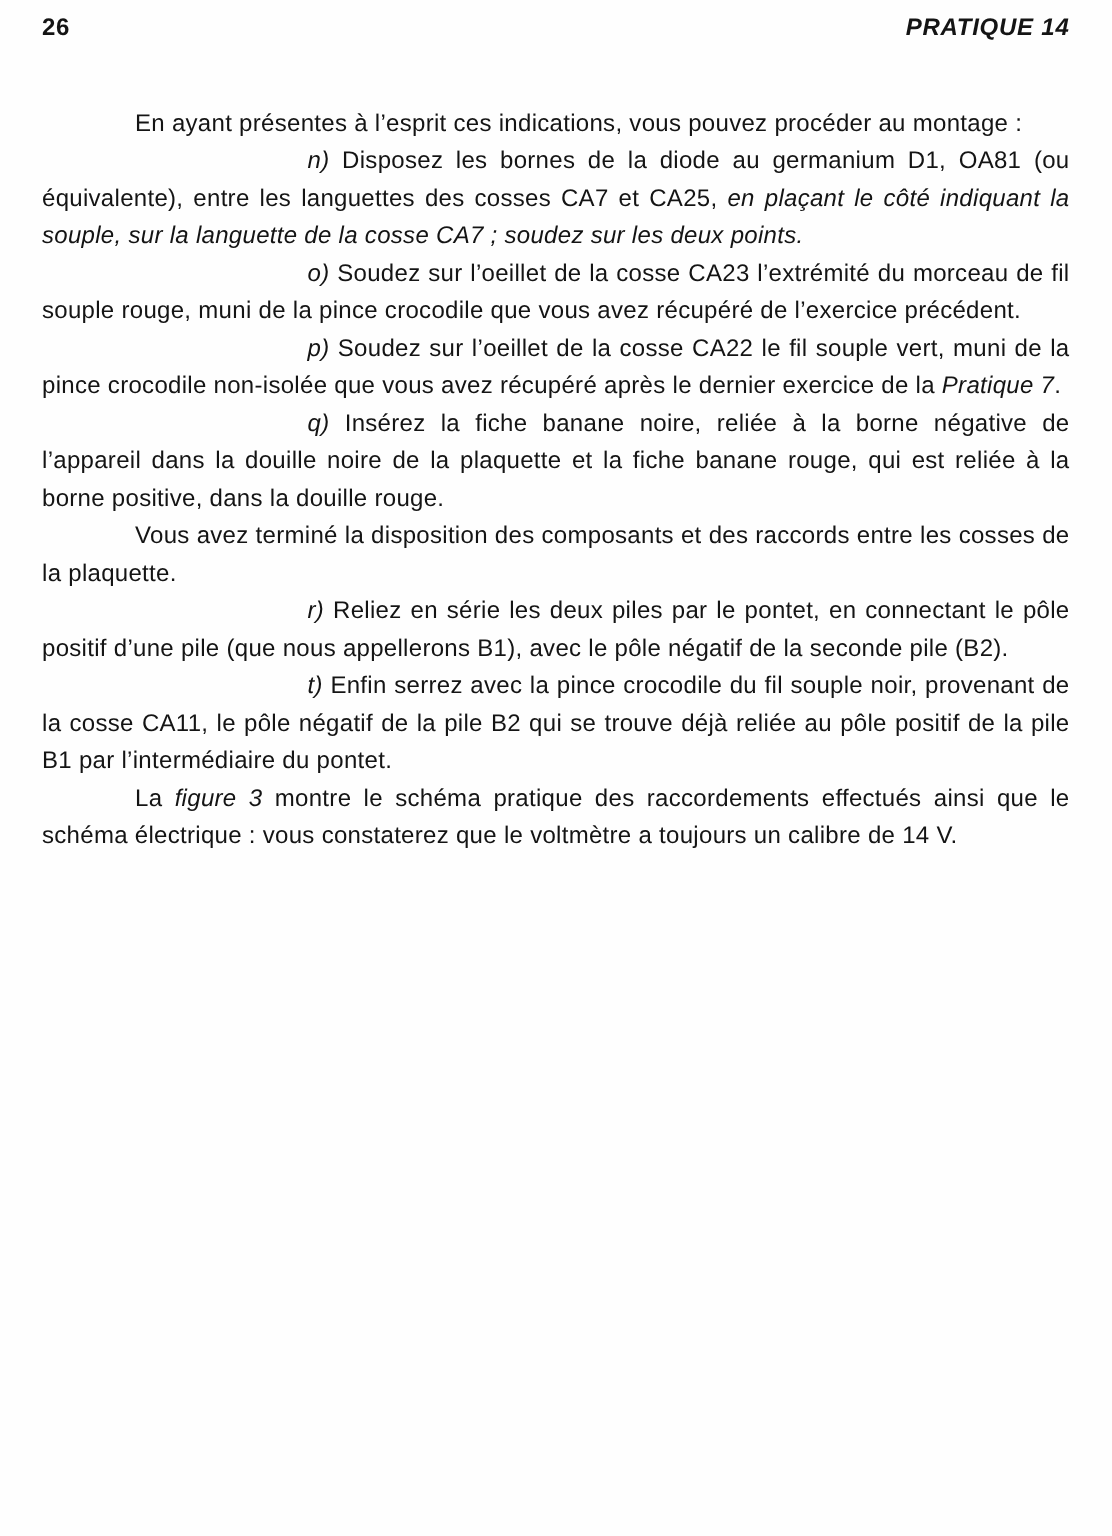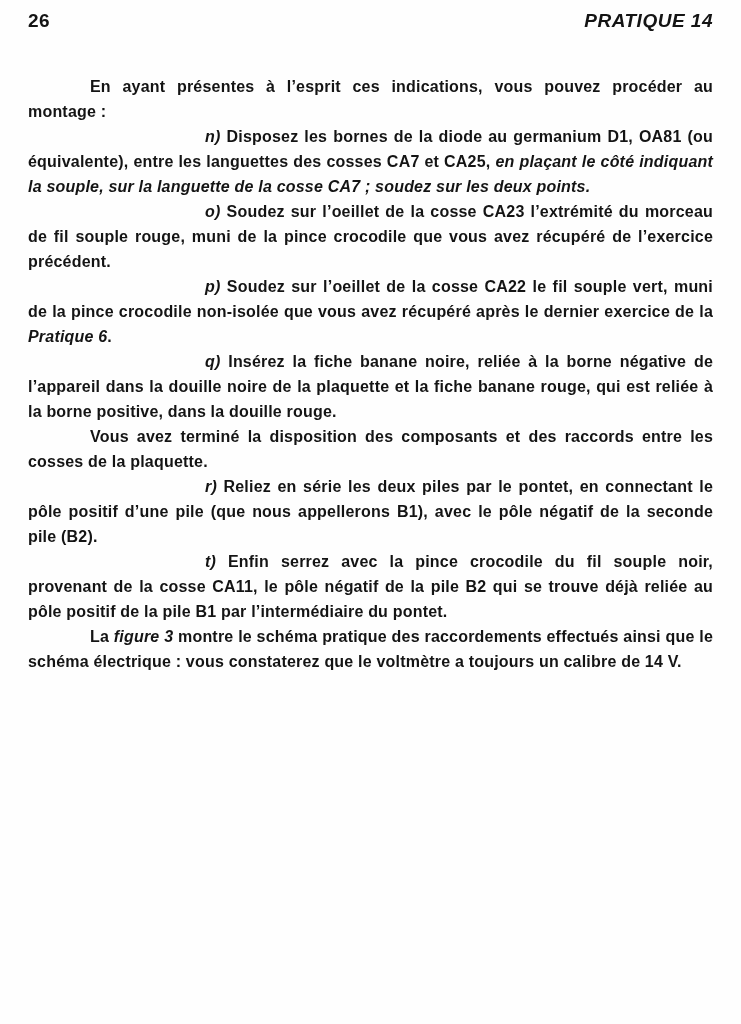--- a/index.html
+++ b/index.html
@@ -18,32 +18,32 @@
     height: 1024px;
     padding: 10px 28px 0 28px;
     background: var(--paper, #ffffff);
     color: var(--ink, #111111);
   }
   .page-header {
     display: flex;
     justify-content: space-between;
     align-items: baseline;
     font-weight: 700;
-    font-size: 19px;
+    font-size: 16px;
     letter-spacing: 0.5px;
   }
   .page-number {
     font-style: normal;
   }
   .running-title {
     font-style: italic;
   }
   .page-body {
     margin-top: 42px;
-    font-weight: 700;
+    font-weight: 400;
     font-size: 16px;
     line-height: 25px;
     text-align: justify;
     letter-spacing: 0.2px;
   }
   .para {
     margin: 0;
   }
   .indent-normal {
     text-indent: 62px;
@@ -63,20 +63,20 @@
 
 <div class="page">
   <div class="page-header">
     <span class="page-number">26</span>
     <span class="running-title">PRATIQUE 14</span>
   </div>
   <div class="page-body">
       <p class="para indent-normal"><span class="seg-normal">En ayant présentes à l’esprit ces indications, vous pouvez procéder au montage :</span></p>
       <p class="para indent-item"><span class="seg-italic">n) </span><span class="seg-normal">Disposez les bornes de la diode au germanium D1, OA81 (ou équivalente), entre les languettes des cosses CA7 et CA25, </span><span class="seg-italic">en plaçant le côté indiquant la souple, sur la languette de la cosse CA7 ; soudez sur les deux points.</span></p>
       <p class="para indent-item"><span class="seg-italic">o) </span><span class="seg-normal">Soudez sur l’oeillet de la cosse CA23 l’extrémité du morceau de fil souple rouge, muni de la pince crocodile que vous avez récupéré de l’exercice précédent.</span></p>
-      <p class="para indent-item"><span class="seg-italic">p) </span><span class="seg-normal">Soudez sur l’oeillet de la cosse CA22 le fil souple vert, muni de la pince crocodile non-isolée que vous avez récupéré après le dernier exercice de la </span><span class="seg-italic">Pratique 6</span><span class="seg-normal">.</span></p>
+      <p class="para indent-item"><span class="seg-italic">p) </span><span class="seg-normal">Soudez sur l’oeillet de la cosse CA22 le fil souple vert, muni de la pince crocodile non-isolée que vous avez récupéré après le dernier exercice de la </span><span class="seg-italic">Pratique 7</span><span class="seg-normal">.</span></p>
       <p class="para indent-item"><span class="seg-italic">q) </span><span class="seg-normal">Insérez la fiche banane noire, reliée à la borne négative de l’appareil dans la douille noire de la plaquette et la fiche banane rouge, qui est reliée à la borne positive, dans la douille rouge.</span></p>
       <p class="para indent-normal"><span class="seg-normal">Vous avez terminé la disposition des composants et des raccords entre les cosses de la plaquette.</span></p>
       <p class="para indent-item"><span class="seg-italic">r) </span><span class="seg-normal">Reliez en série les deux piles par le pontet, en connectant le pôle positif d’une pile (que nous appellerons B1), avec le pôle négatif de la seconde pile (B2).</span></p>
       <p class="para indent-item"><span class="seg-italic">t) </span><span class="seg-normal">Enfin serrez avec la pince crocodile du fil souple noir, provenant de la cosse CA11, le pôle négatif de la pile B2 qui se trouve déjà reliée au pôle positif de la pile B1 par l’intermédiaire du pontet.</span></p>
       <p class="para indent-normal"><span class="seg-normal">La </span><span class="seg-italic">figure 3</span><span class="seg-normal"> montre le schéma pratique des raccordements effectués ainsi que le schéma électrique : vous constaterez que le voltmètre a toujours un calibre de 14 V.</span></p>
     </div>
 </div>
 
 </body></html>

